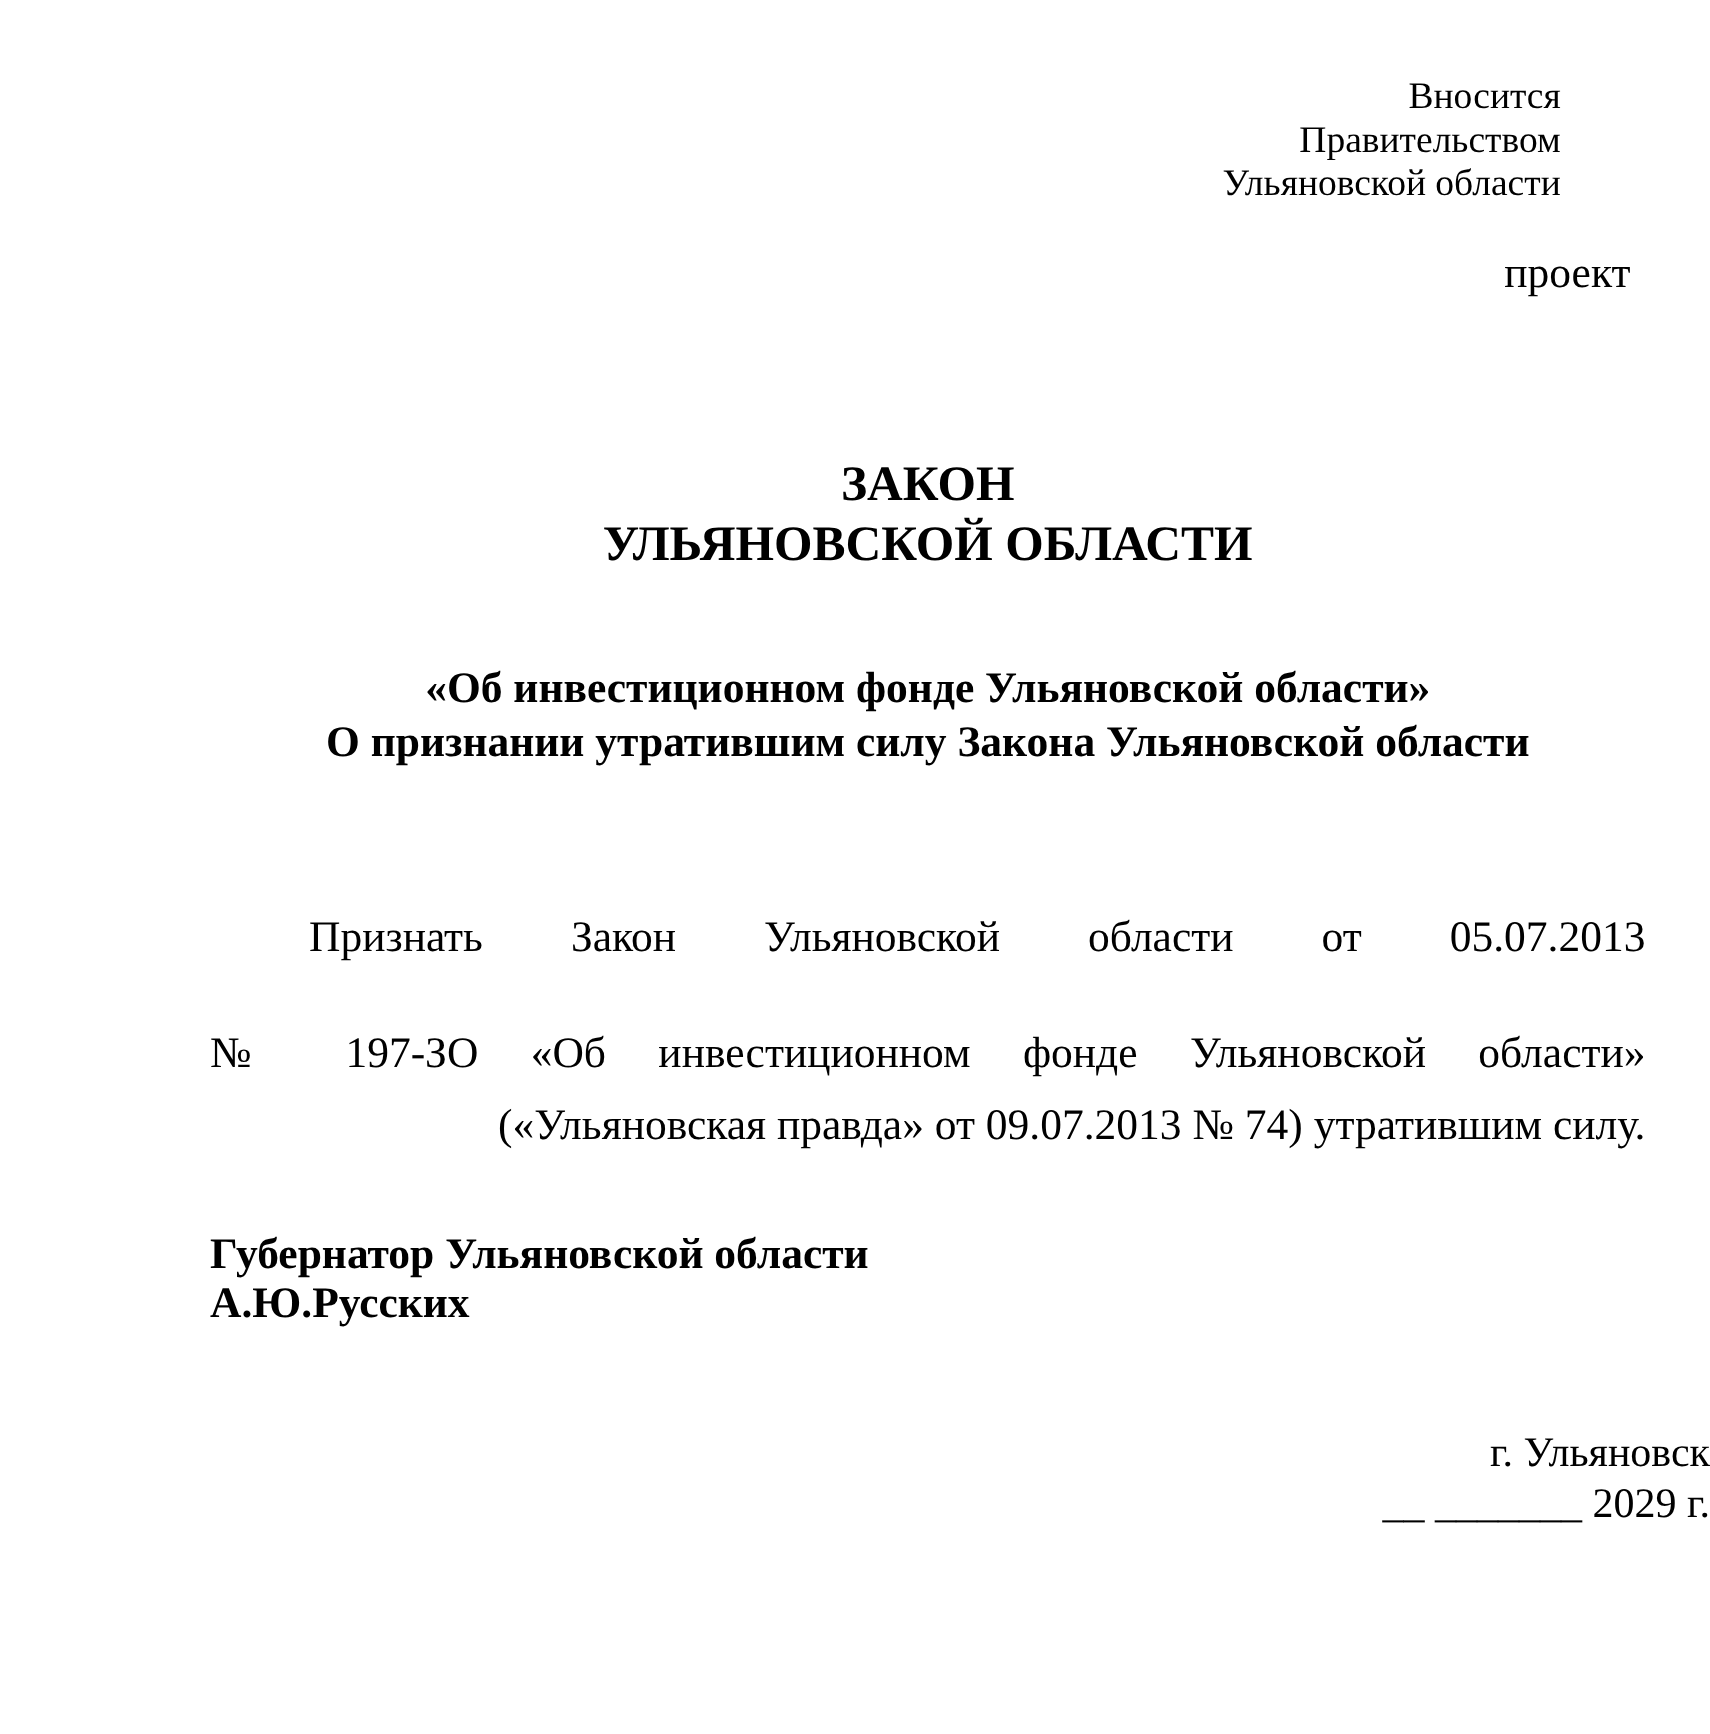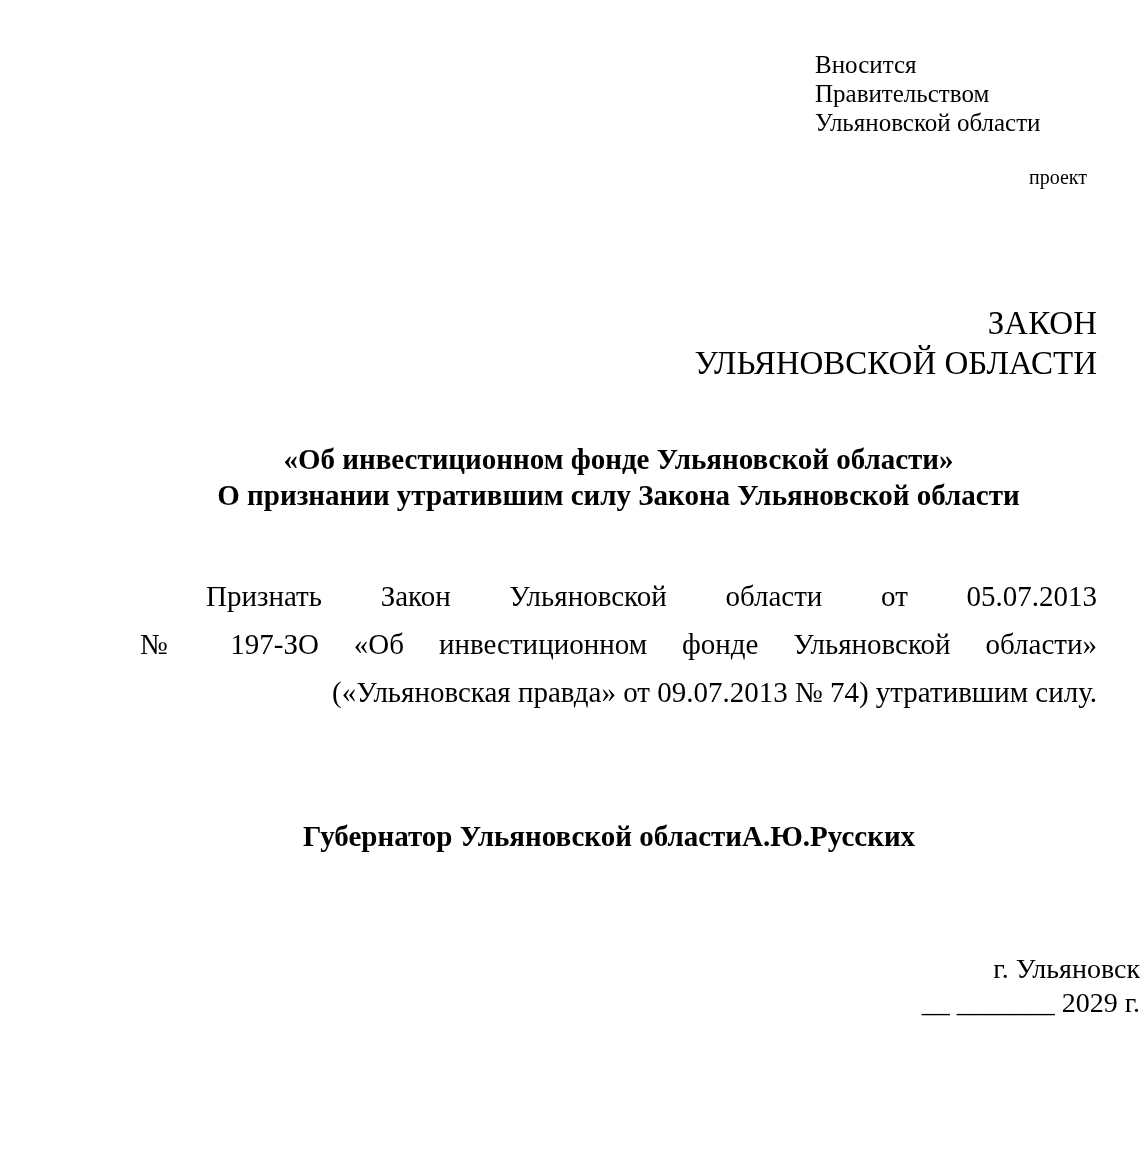--- a/index.html
+++ b/index.html
@@ -15,42 +15,42 @@
     background: #ffffff;
     overflow: hidden;
   }
   
   .intro {
     position: absolute;
     left: 815px;
     top: 50px;
     font-size: 25px;
     line-height: 29px;
-    text-align: left;
+    text-align: right;
     white-space: nowrap;
   }
   
   .draft {
     position: absolute;
     left: 140px;
     width: 947px;
     top: 166px;
-    font-size: 20px;
+    font-size: 29px;
     text-align: right;
   }
   
   .title {
     position: absolute;
     left: 140px;
     width: 957px;
     top: 303px;
     font-size: 33px;
-    font-weight: normal;
+    font-weight: bold;
     line-height: 40px;
-    text-align: right;
+    text-align: center;
   }
   
   .subject {
     position: absolute;
     left: 140px;
     width: 957px;
     top: 441px;
     font-size: 29px;
     font-weight: bold;
     line-height: 36px;
@@ -62,35 +62,37 @@
     left: 140px;
     width: 957px;
     top: 572px;
     font-size: 29px;
     line-height: 48px;
   }
   .jline {
     text-align: justify;
     text-align-last: justify;
     white-space: normal;
+    margin-top: 29px;
   }
   .jline.indent { text-indent: 66px; }
   .lline { text-align: right; }
   
   .sig {
     position: absolute;
     left: 140px;
     width: 957px;
     top: 820px;
     padding-right: 19px;
     font-size: 29px;
     font-weight: bold;
     display: flex;
-    justify-content: center;
+    justify-content: space-between;
     align-items: baseline;
+    flex-direction: column;
   }
   
   .footer {
     position: absolute;
     left: 154px;
     width: 986px;
     top: 952px;
     font-size: 28px;
     line-height: 34px;
     text-align: right;

